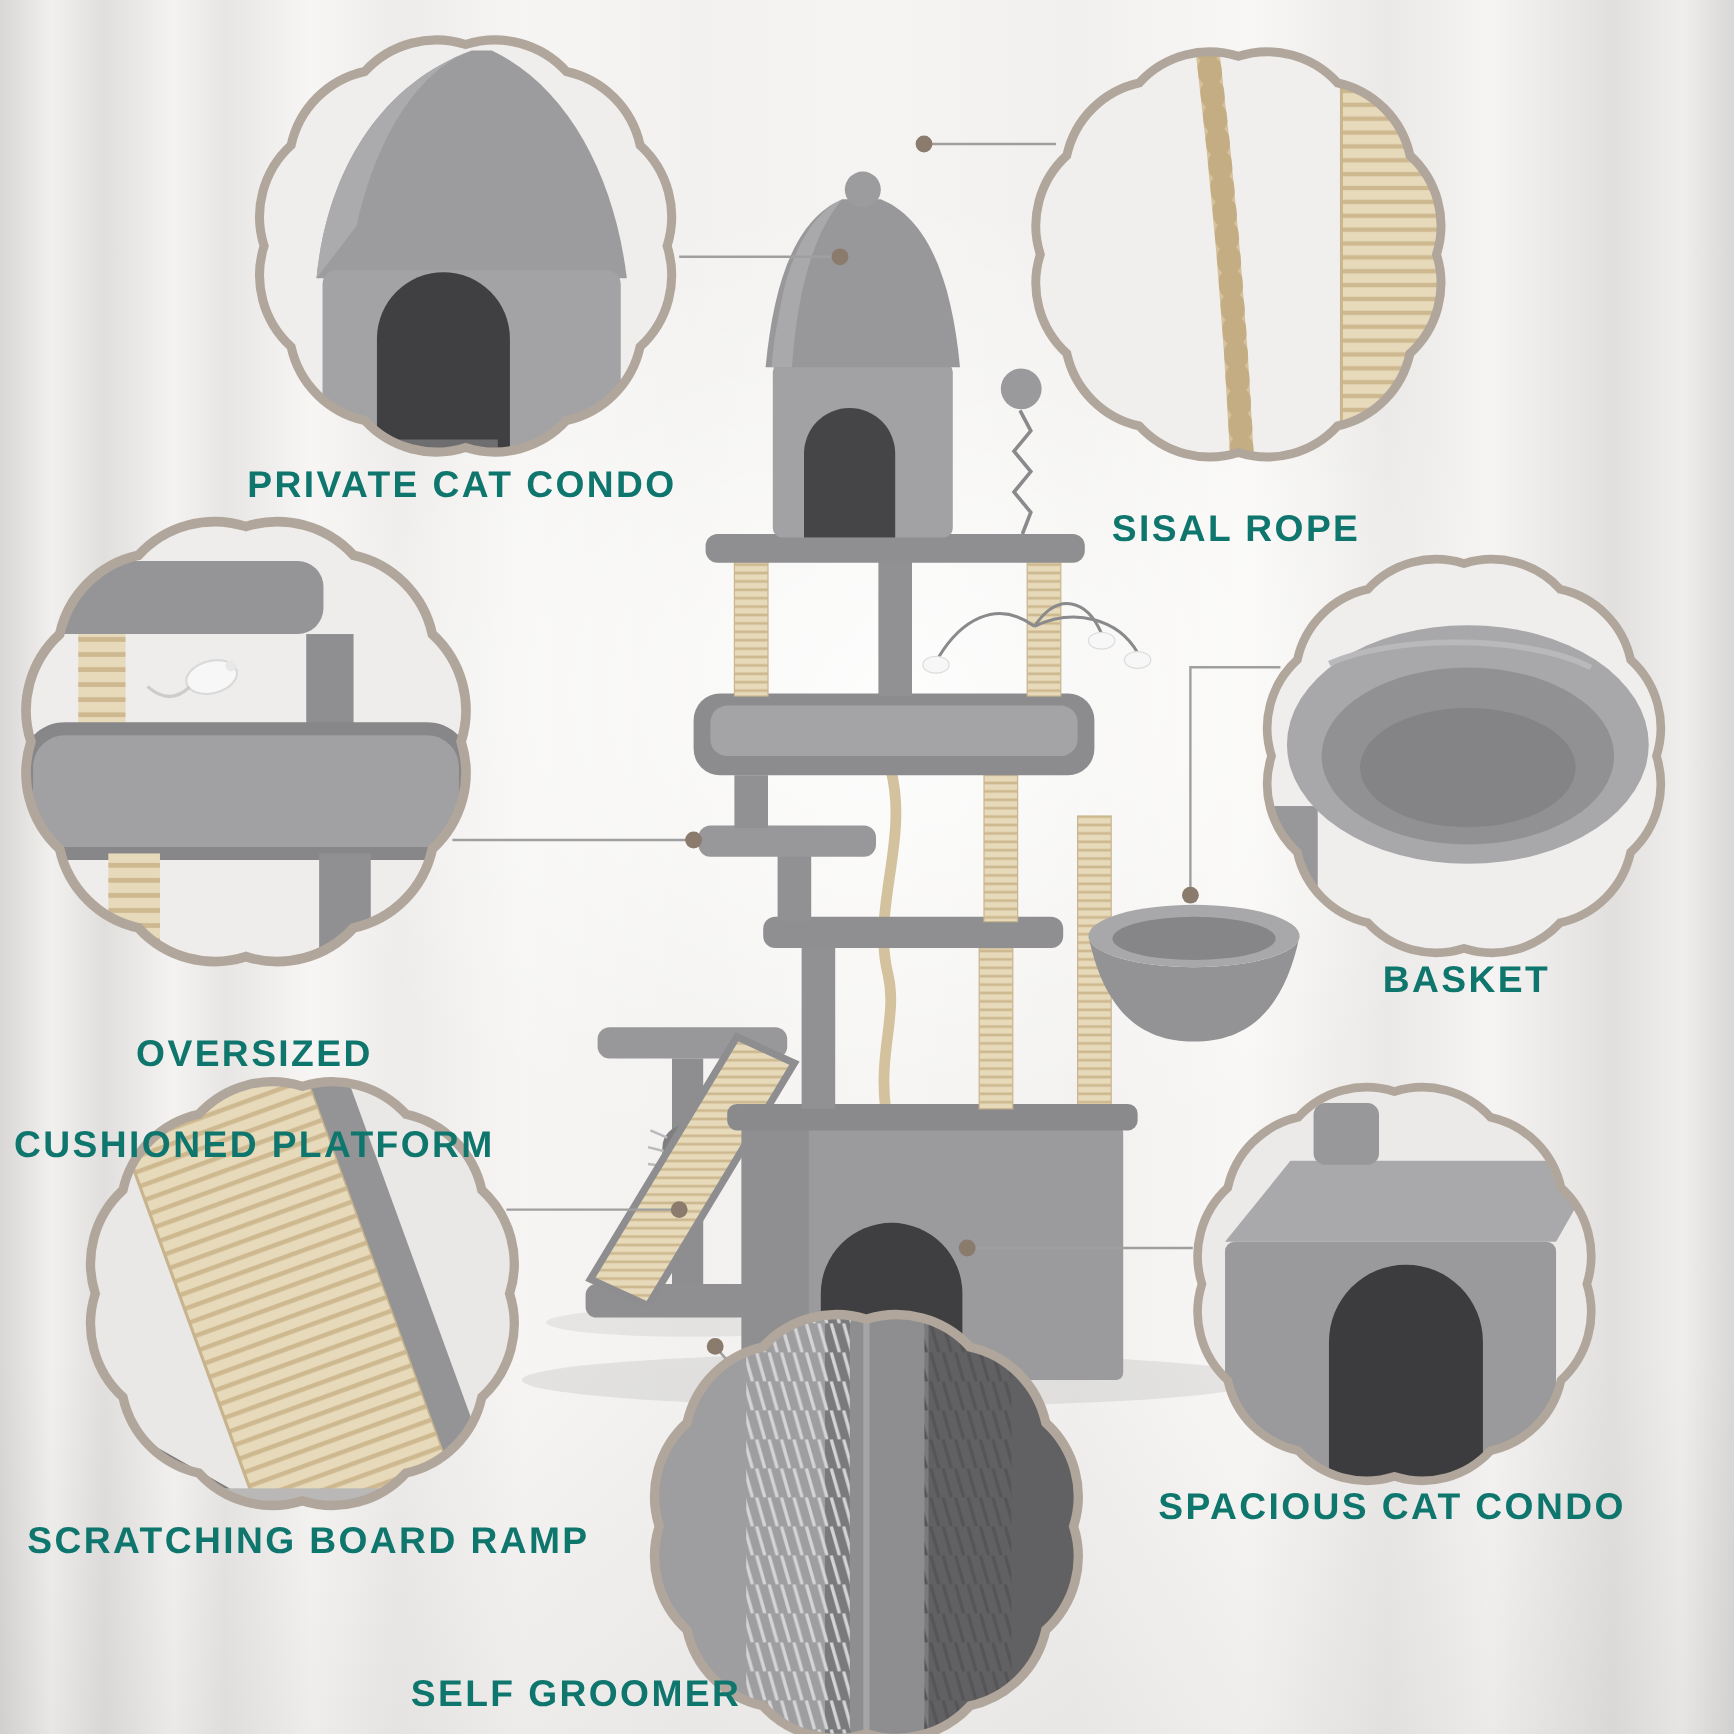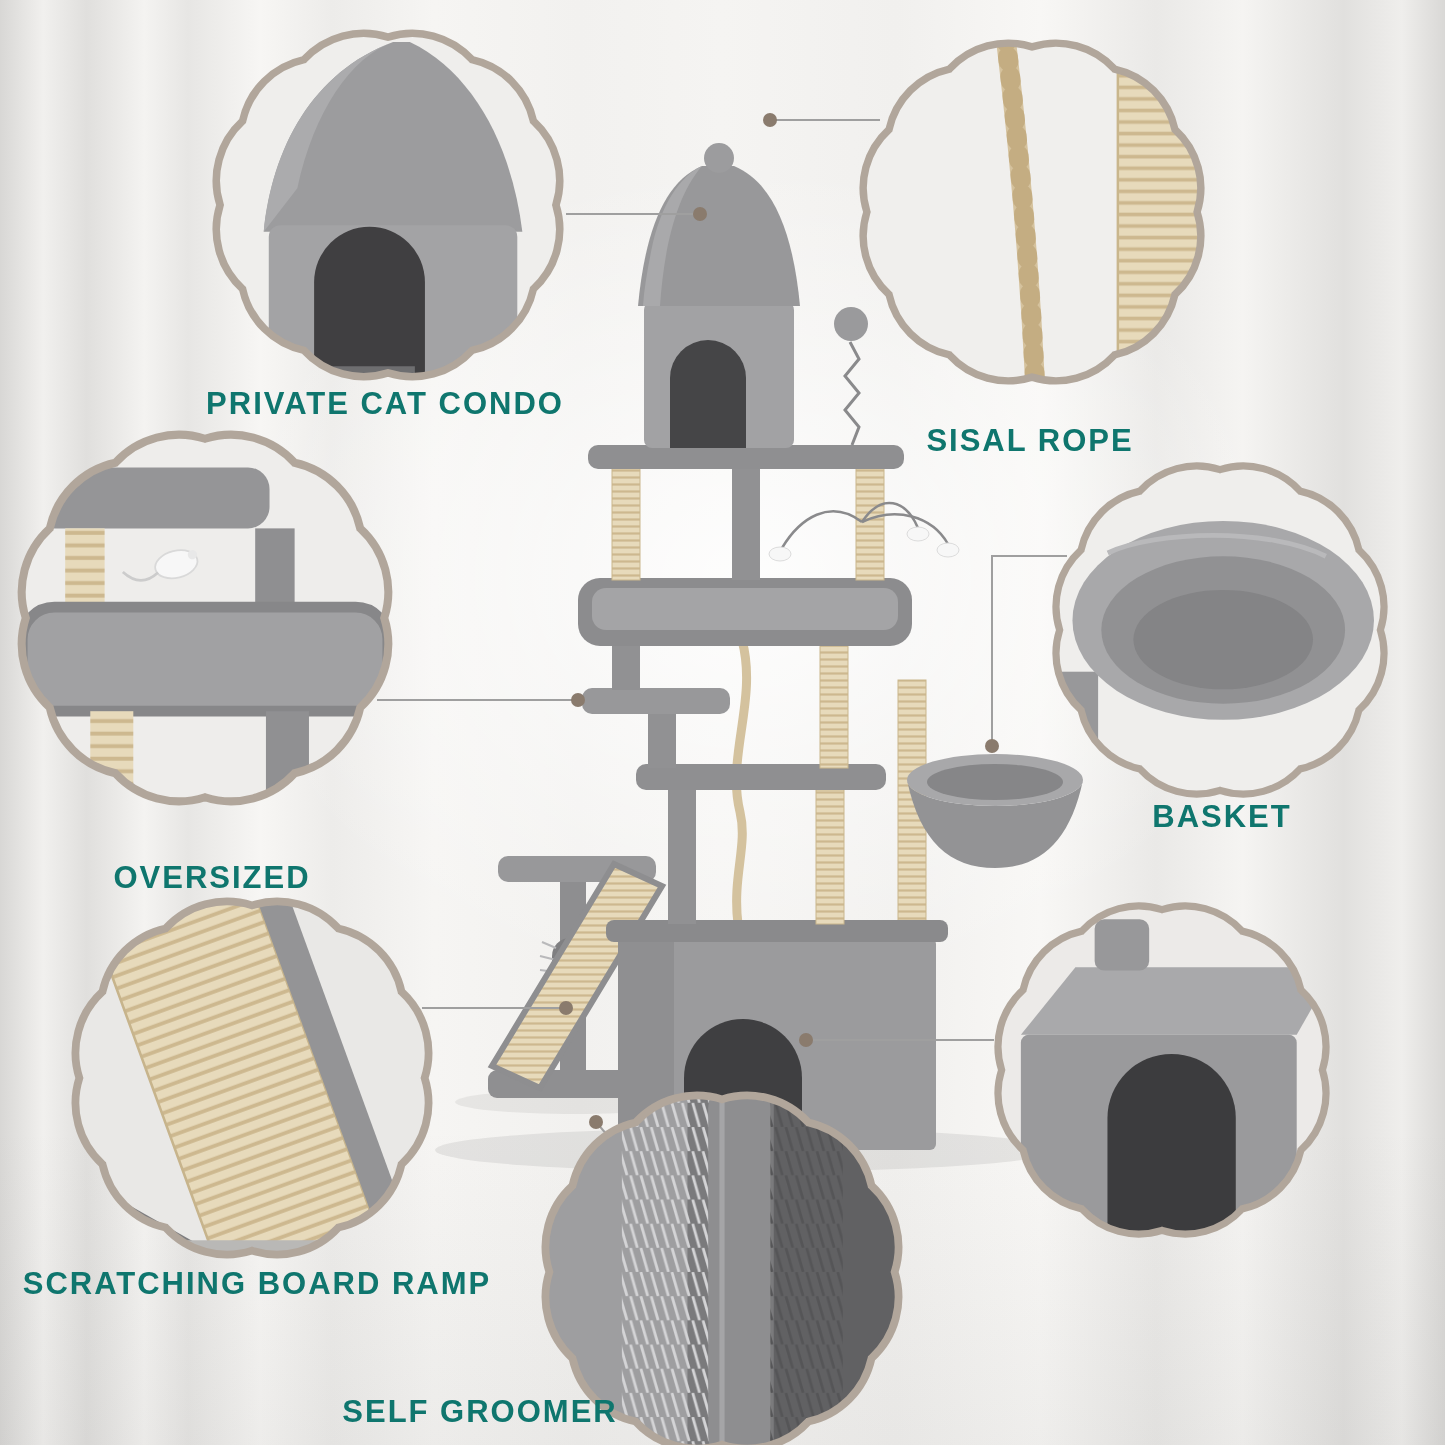--- a/index.html
+++ b/index.html
@@ -251,17 +251,19 @@
         <path d="M 0 -100 L 0 100" stroke="#a5a5a7" stroke-width="3"></path>
       </g>
       <use href="#scallop" class="bubble-border"></use>
     </svg>
   </figure>
 
   <div class="callout-label" style="left:385px; top:384px;">PRIVATE CAT CONDO</div>
   <div class="callout-label" style="left:1030px; top:394px;margin-top:27px;">SISAL ROPE</div>
   <div class="callout-label" style="left:212px; top:822px;">
     <span>OVERSIZED</span>
+    <span>CUSHIONED PLATFORM</span>
   </div>
   <div class="callout-label" style="left:1222px; top:797px;">BASKET</div>
   <div class="callout-label" style="left:257px; top:1264px;">SCRATCHING BOARD RAMP</div>
+  <div class="callout-label" style="left:1160px; top:1236px;">SPACIOUS CAT CONDO</div>
   <div class="callout-label" style="left:480px; top:1392px;">SELF GROOMER</div>
 </div>
 
 </body></html>

